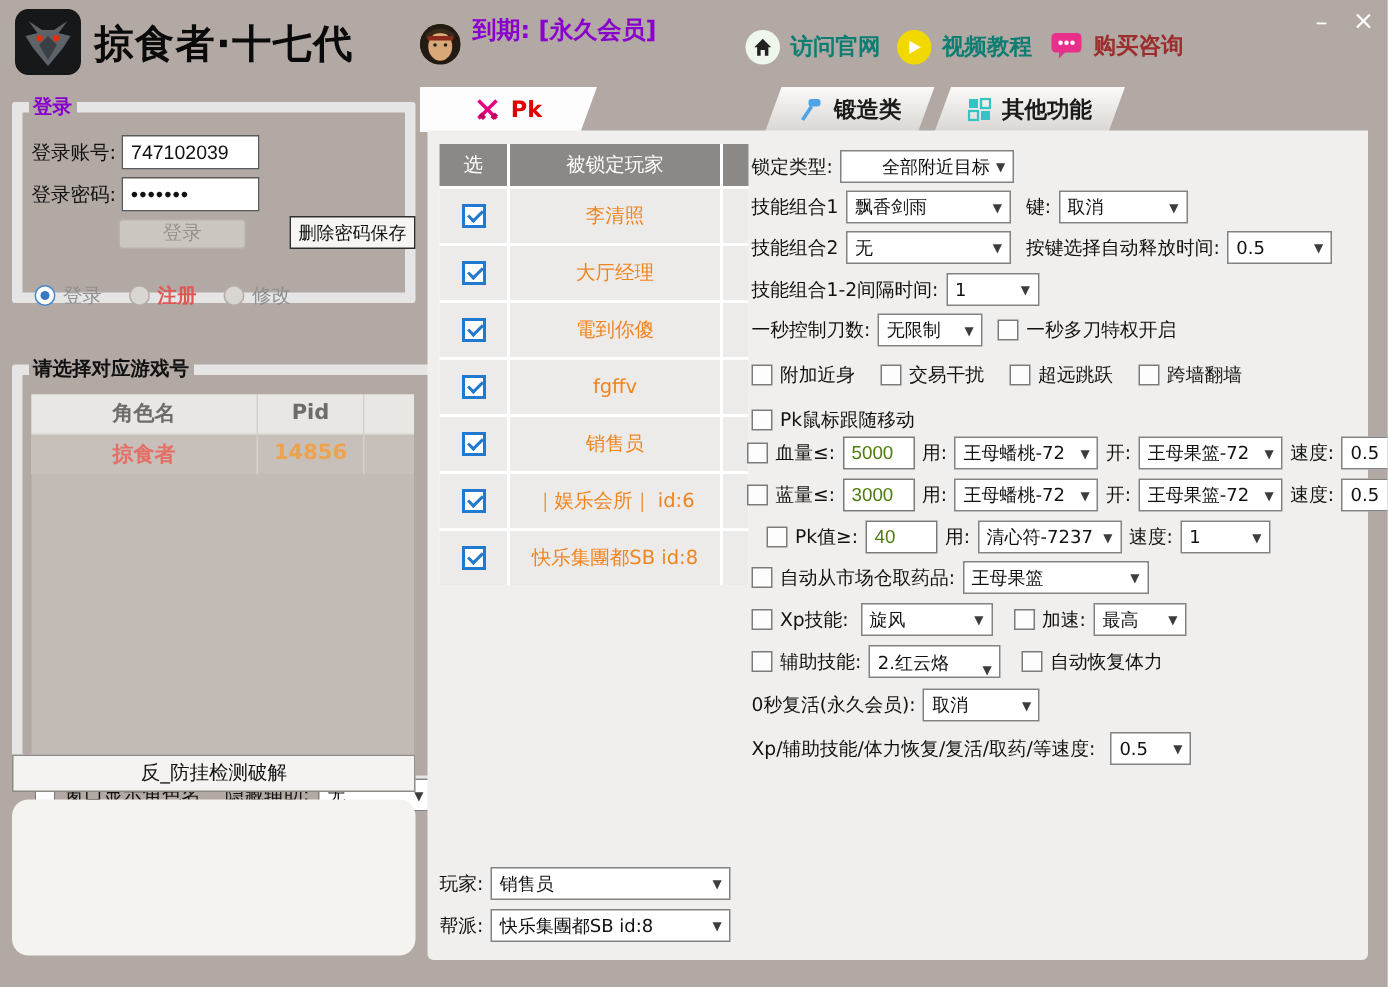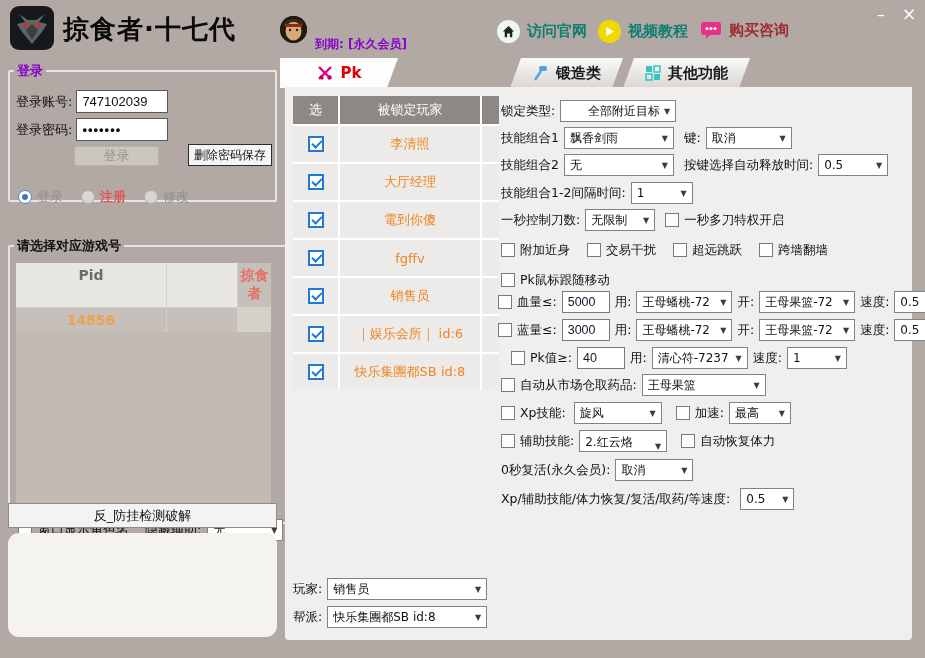--- a/index.html
+++ b/index.html
@@ -4,31 +4,31 @@
 <style>
   * { margin:0; padding:0; box-sizing:border-box; }
   html,body { width:925px; height:658px; }
   body { font-family:"DejaVu Sans","Liberation Sans",sans-serif; background:#b2a9a4; overflow:hidden; }
   #app { position:relative; width:925px; height:658px; background:#b2a9a4; }
 
   
   .logo { position:absolute; left:10px; top:6px; width:44px; height:44px; background:#17181a; border-radius:9px; display:flex; align-items:center; justify-content:center; }
   .app-title { position:absolute; left:63px; top:12px; font-size:26px; font-weight:bold; color:#0a0a0a; letter-spacing:1px; }
   .avatar { position:absolute; left:280px; top:16px; width:27px; height:27px; border-radius:50%; overflow:hidden; background:#2b2118; }
-  .expiry { position:absolute; left:315px; top:36px; font-size:12px; font-weight:bold; color:#8a00cc; }
+  .expiry { position:absolute; left:315px; top:10px; font-size:16px; font-weight:bold; color:#8a00cc; }
   .hlink { position:absolute; top:20px; display:flex; align-items:center; gap:7px; font-size:15px; font-weight:bold; cursor:pointer; }
   .hlink.l1 { left:497px; color:#0e7d72; }
   .hlink.l2 { left:598px; color:#0e7d72; }
   .hlink.l3 { left:700px; color:#9c2d2d; }
   .icircle { width:23px; height:23px; border-radius:50%; display:flex; align-items:center; justify-content:center; }
   .win-min { position:absolute; left:871px; top:6px; width:20px; height:20px; color:#fff; font-size:16px; text-align:center; line-height:18px; cursor:pointer; }
   .win-close { position:absolute; left:899px; top:4px; width:20px; height:20px; color:#fff; font-size:17px; text-align:center; line-height:20px; cursor:pointer; }
 
   
-  fieldset.grp { position:absolute; border:2px solid #e5e5e5; border-radius:2px; }
+  fieldset.grp { position:absolute; border:7px solid #e5e5e5; border-radius:2px; }
   fieldset.grp legend { font-size:13px; font-weight:bold; padding:0 3px; margin-left:4px; }
   .grp-login { left:8px; top:62px; width:269px; height:140px; }
   .grp-login legend { color:#8800cc; }
   .grp-acct { left:8px; top:221px; width:310px; height:287px;margin-top:16px; }
   .grp-acct legend { color:#111; }
 
   .frow { position:absolute; display:flex; align-items:center; }
   .flabel { font-size:13px; color:#111; }
   .tinput { background:#fff; border:1px solid #5a5a5a; height:23px; font-size:13px; padding:0 5px; width:92px; color:#111; }
   .btn-login { position:absolute; left:64px; top:66px; width:85px; height:20px; background:#ccc6c1; border:1px solid #b7b1ac; border-radius:3px; color:#97918c; font-size:13px; text-align:center; line-height:18px; }
@@ -69,21 +69,21 @@
   .ptable { position:absolute; left:8px; top:9px; width:206px; background:#fff; }
   .pt-grid { display:grid; grid-template-columns:45px 140px 17px; gap:2px; background:#fff; }
   .pt-grid .hc { background:#8b8886; color:#fff; font-size:13px; text-align:center; padding:5px 0; }
   .pt-grid .cell { background:#ecebe9; display:flex; align-items:center; justify-content:center; height:36px; }
   .pname { color:#f0841f; font-size:13px; }
   .bluecb { position:relative; width:16px; height:16px; background:#fff; border:2px solid #1f7ad0; }
   .bluecb::after { content:""; position:absolute; left:2px; top:2px; width:8px; height:4px; border-left:2px solid #1f7ad0; border-bottom:2px solid #1f7ad0; transform:rotate(-45deg); }
 
   .srow { position:absolute; display:flex; align-items:center; gap:5px; height:22px; white-space:nowrap; }
   .slbl { font-size:12.5px; color:#111; }
-  .ninp { background:#fff; border:1px solid #7a7a7a; height:22px; font-size:12.5px; padding:10px 5px; color:#0f172a; }
+  .ninp { background:#fff; border:1px solid #7a7a7a; height:22px; font-size:12.5px; padding:10px 5px; color:#4d7c0f; }
 
   svg { display:block; }
 </style>
 </head>
 <body>
 
 <div id="app">
 
   <div class="logo">
     <svg width="36" height="36" viewBox="0 0 36 36">
@@ -160,20 +160,21 @@
       <span class="rlabel" style="color:#e05555; font-weight:bold;">注册</span>
       <span class="radio" style="margin-left:18px;"></span>
       <span class="rlabel" style="color:#8e8e8e;">修改</span>
     </div>
   </fieldset>
 
   <fieldset class="grp grp-acct">
     <legend>请选择对应游戏号</legend>
     <div class="acct-table">
       <div class="acct-grid">
+        <div class="hc">角色名</div>
         <div class="hc">Pid</div>
         <div class="hc"></div>
         <div class="dc c-name">掠食者</div>
         <div class="dc c-pid">14856</div>
         <div class="dc"></div>
       </div>
     </div>
     <div class="frow" style="left:8px; top:264px; gap:6px;">
       <span class="cb"></span>
       <span class="flabel">窗口显示角色名</span>

